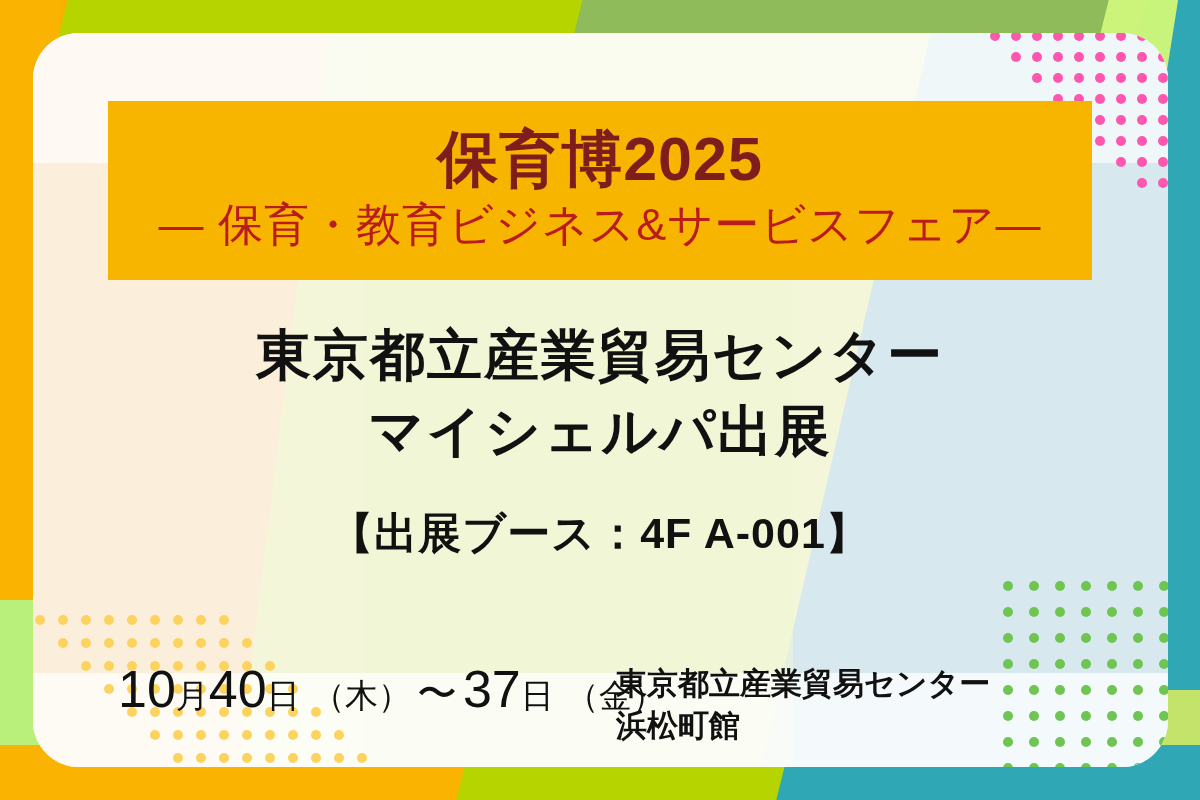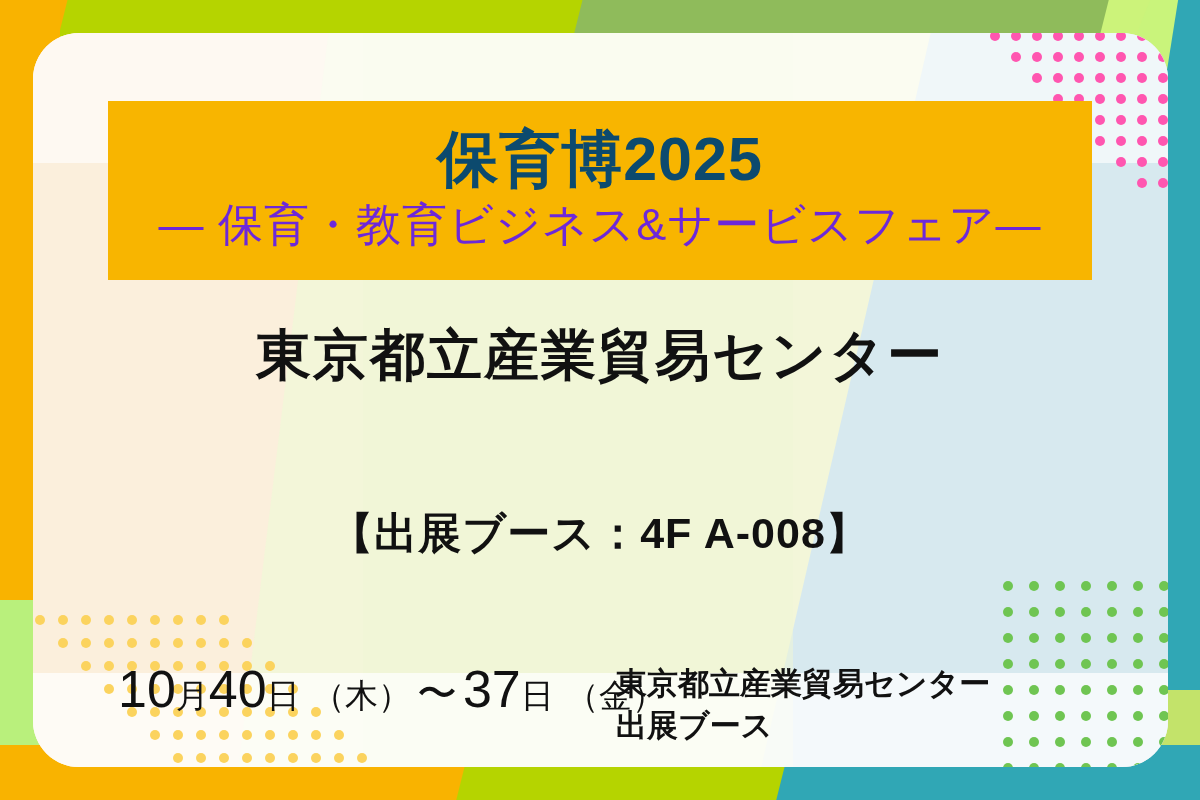--- a/index.html
+++ b/index.html
@@ -56,23 +56,23 @@
   .tint-greenwash{left:330px;top:0;width:430px;height:734px;background:rgba(238,246,214,.55);}
 
   
   .dots{position:absolute;}
   .dot{position:absolute;border-radius:50%;}
 
   
   .banner{position:absolute;left:108px;top:101px;width:984px;height:179px;
           background:#F8B500;display:flex;flex-direction:column;
           align-items:center;justify-content:center;}
-  .banner-line1{color:#0c4a6e;font-size:61px;font-weight:700;letter-spacing:1px;
+  .banner-line1{color:#7f1d1d;font-size:61px;font-weight:700;letter-spacing:1px;
           line-height:1.05;white-space:nowrap;}
-  .banner-line2{color:#6d28d9;font-size:45px;font-weight:500;letter-spacing:1px;
+  .banner-line2{color:#b91c1c;font-size:45px;font-weight:500;letter-spacing:1px;
           line-height:1.25;margin-top:6px;white-space:nowrap;}
 
   
   .headline{position:absolute;left:0;top:318px;width:1200px;text-align:center;
             color:#111111;font-size:55px;font-weight:700;line-height:1.38;
             letter-spacing:2px;}
   .headline div{white-space:nowrap;}
 
   .booth{position:absolute;left:0;top:505px;width:1200px;text-align:center;
          color:#111111;font-size:43px;font-weight:700;letter-spacing:1px;
@@ -290,27 +290,28 @@
       </div>
   </div>
 
   <div class="banner">
     <div class="banner-line1">保育博2025</div>
     <div class="banner-line2">― 保育・教育ビジネス&amp;サービスフェア―</div>
   </div>
 
   <div class="headline">
     <div>東京都立産業貿易センター</div>
-  </div>
-
-  <div class="booth">【出展ブース：4F A-008】</div>
+    <div>マイシェルパ出展</div>
+  </div>
+
+  <div class="booth">【出展ブース：4F A-001】</div>
 
   <div class="footer">
     <div class="date-line">
       <span class="num">10</span><span class="sm">月</span><span class="num">40</span><span class="sm">日</span>&nbsp;<span class="sm">（木）</span><span class="tilde">〜</span><span class="num">37</span><span class="sm">日</span>&nbsp;<span class="sm">（金）</span>
     </div>
     <div class="venue">
       <div>東京都立産業貿易センター</div>
-      <div>出展ブース</div>
+      <div>浜松町館</div>
     </div>
   </div>
 
 </div>
 
 </body></html>

